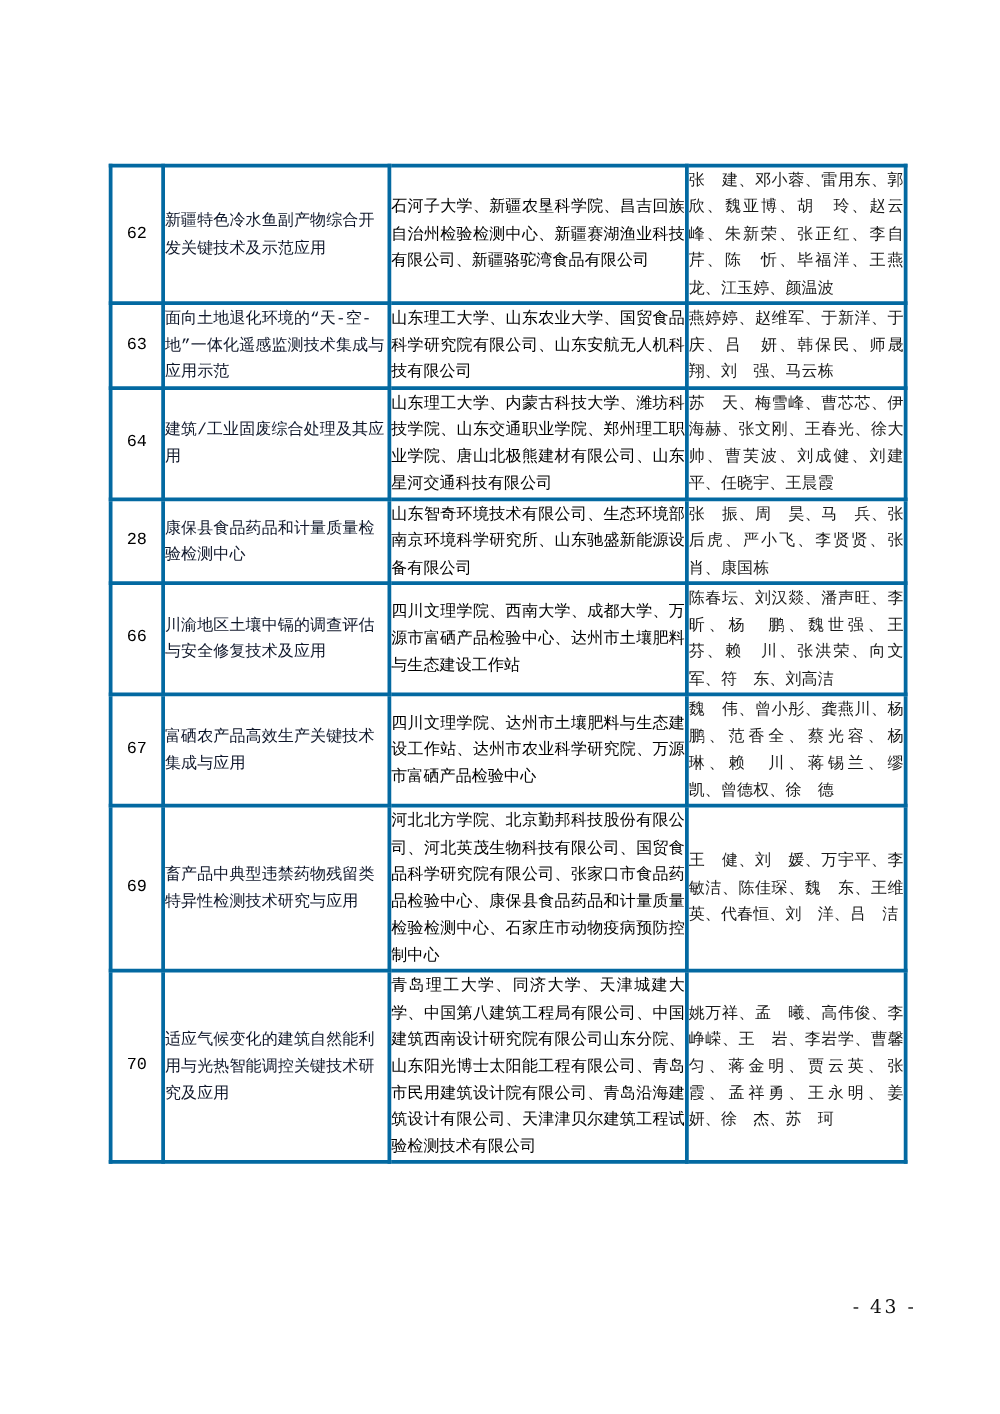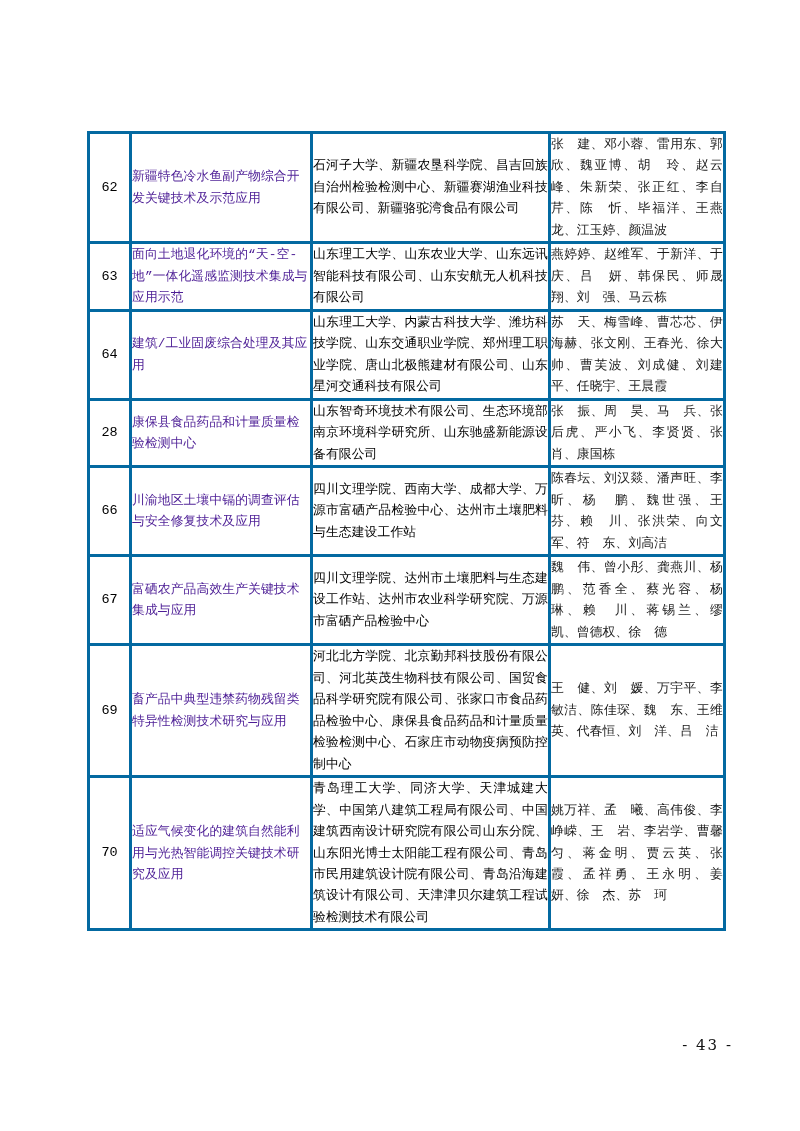--- a/index.html
+++ b/index.html
@@ -50,21 +50,21 @@
     color: #000000;
     line-height: 1.2;
   }
   .cell-title {
     font-family: "DejaVu Sans", "Liberation Sans", sans-serif;
     font-size: 12.8px;
     line-height: 1.68;
     letter-spacing: 0.1px;
     padding: 3px 8px 3px 9px;
     text-align: left;
-    color: #4c1d95;
+    color: #0f172a;
   }
   .cell-orgs {
     font-family: "DejaVu Sans", "Liberation Sans", sans-serif;
     font-size: 12.8px;
     line-height: 1.68;
     letter-spacing: 0.1px;
     padding: 3px 6px 3px 7px;
     text-align: justify;
     text-align-last: left;
     color: #000000;
@@ -109,21 +109,21 @@
       <tr>
         <td class="cell-index">62</td>
         <td class="cell-title">新疆特色冷水鱼副产物综合开发关键技术及示范应用</td>
         <td class="cell-orgs">石河子大学、新疆农垦科学院、昌吉回族自治州检验检测中心、新疆赛湖渔业科技有限公司、新疆骆驼湾食品有限公司</td>
         <td class="cell-names">张　建、邓小蓉、雷用东、郭　欣、魏亚博、胡　玲、赵云峰、朱新荣、张正红、李自芹、陈　忻、毕福洋、王燕龙、江玉婷、颜温波</td>
       </tr>
 
       <tr>
         <td class="cell-index">63</td>
         <td class="cell-title">面向土地退化环境的“天-空-地”一体化遥感监测技术集成与应用示范</td>
-        <td class="cell-orgs">山东理工大学、山东农业大学、山东远讯智能科技有限公司、山东安航无人机科技有限公司</td>
+        <td class="cell-orgs">山东理工大学、山东农业大学、国贸食品科学研究院有限公司、山东安航无人机科技有限公司</td>
         <td class="cell-names">燕婷婷、赵维军、于新洋、于　庆、吕　妍、韩保民、师晟翔、刘　强、马云栋</td>
       </tr>
 
       <tr>
         <td class="cell-index">64</td>
         <td class="cell-title">建筑/工业固废综合处理及其应用</td>
         <td class="cell-orgs">山东理工大学、内蒙古科技大学、潍坊科技学院、山东交通职业学院、郑州理工职业学院、唐山北极熊建材有限公司、山东星河交通科技有限公司</td>
         <td class="cell-names">苏　天、梅雪峰、曹芯芯、伊海赫、张文刚、王春光、徐大帅、曹芙波、刘成健、刘建平、任晓宇、王晨霞</td>
       </tr>
 

